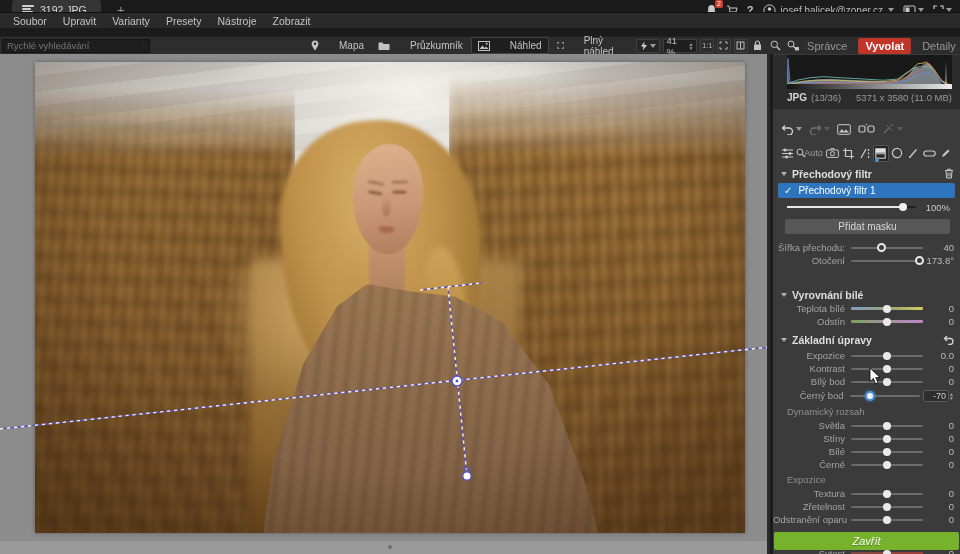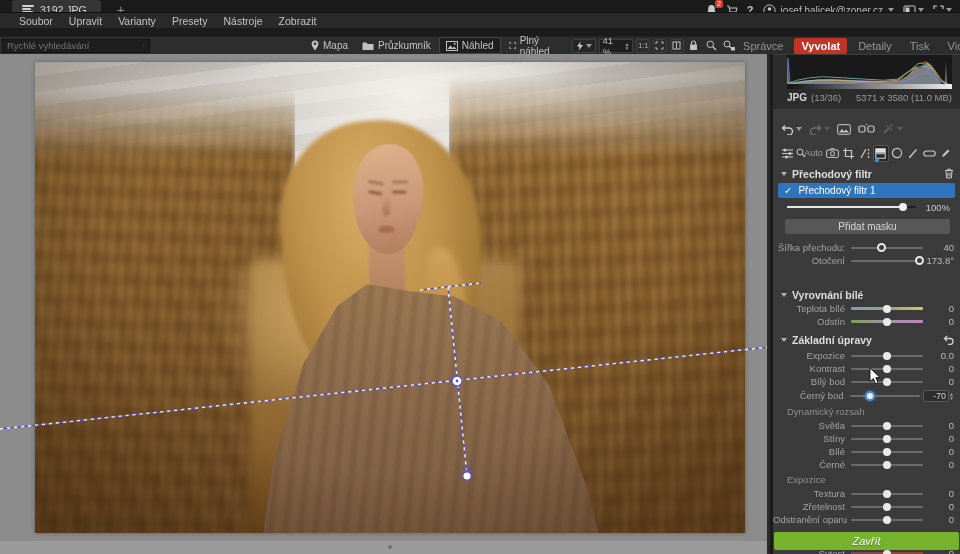--- a/index.html
+++ b/index.html
@@ -21,33 +21,33 @@
   .tb-ic { position:relative; display:flex; align-items:center; gap:2px; }
   .badge { position:absolute; top:-4px; right:-6px; background:#d23b2e; color:#fff; font-size:7px;
     line-height:8px; padding:0 2px; border-radius:2px; }
   .caret { width:0; height:0; border-left:3px solid transparent; border-right:3px solid transparent;
     border-top:4px solid #9a9a9a; display:inline-block; }
   .acct { display:flex; align-items:center; gap:5px; font-size:10px; color:#b9b9b9; }
   .help-q { font-size:11px; color:#c5c5c5; font-weight:bold; }
 
   
   .menubar { position:absolute; left:0; top:12px; width:960px; height:16px; background:#2a2a2a;
-    display:flex; align-items:center; gap:0; padding-left:11px; border-top:1px solid #111; }
+    display:flex; align-items:center; gap:0; padding-left:5px; border-top:1px solid #111; }
   .menu-item { padding:0 8px; color:#c3c3c3; font-size:10.5px; }
 
   
   .toolbar { position:absolute; left:0; top:36px; width:960px; height:18px; background:#2d2d2d;
     display:flex; align-items:center; border-top:1px solid #222; }
   .search { position:relative; width:148px; height:14px; margin-left:2px; background:#1e1e1e;
     border:1px solid #151515; display:flex; align-items:center; }
   .search input { flex:1; background:transparent; border:none; outline:none; color:#9a9a9a;
     font-size:9.5px; padding:0 4px; font-family:"Liberation Sans",sans-serif; }
   .search svg { margin-right:4px; }
   .view-btns { display:flex; align-items:center; gap:2px; margin-left:155px; }
-  .vbtn { display:flex; align-items:center; gap:4px; padding:2px 6px; color:#c3c3c3; font-size:10px; border-radius:2px; }
+  .vbtn { display:flex; align-items:center; gap:20px; padding:2px 6px; color:#c3c3c3; font-size:10px; border-radius:2px; }
   .vbtn.active { background:#1f1f1f; border:1px solid #454545; }
   .zoom-cluster { display:flex; align-items:center; gap:3px; margin-left:12px; }
   .zbox { display:flex; align-items:center; gap:2px; background:#262626; border:1px solid #404040;
     height:14px; padding:0 3px; border-radius:2px; }
   .zoom-val { font-size:9.5px; color:#bdbdbd; background:#1f1f1f; border:1px solid #3c3c3c;
     height:14px; display:flex; align-items:center; padding:0 3px; gap:3px; }
   .spin { display:flex; flex-direction:column; line-height:4px; font-size:5px; color:#9a9a9a; }
   .sqbtn { width:15px; height:14px; background:#2d2d2d; border:1px solid #404040; border-radius:2px;
     display:flex; align-items:center; justify-content:center; color:#bdbdbd; font-size:7px; }
   .tool-ic { display:flex; align-items:center; justify-content:center; width:16px; height:14px; }

